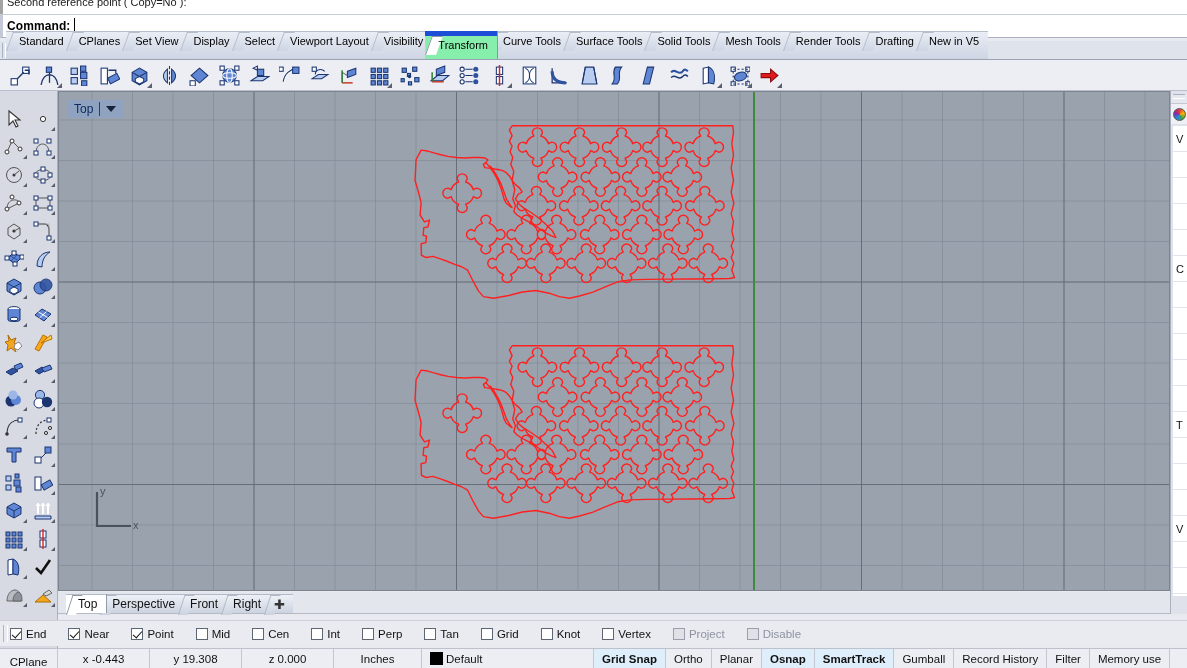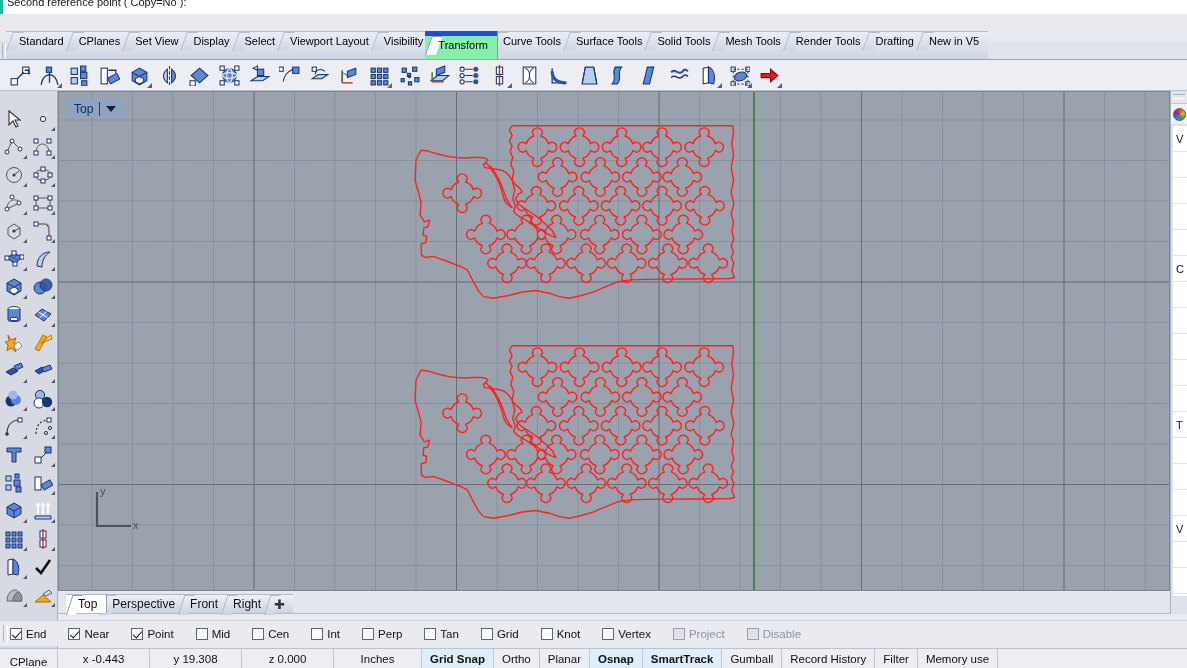--- a/index.html
+++ b/index.html
@@ -10,21 +10,21 @@
     font-family: "Liberation Sans", sans-serif;
     font-size: 11px;
     background: #eef0f4;
   }
   #app { position: relative; width: 1187px; height: 668px; background: #e8eaef; }
 
   
   .cmd-history {
     position: absolute; left: 0; top: 0; width: 1187px; height: 14px;
     background: #ffffff; overflow: hidden;
-    border-left: 3px solid #14b8a6;
+    border-left: 3px solid #a3a3a3;
   }
   .cmd-history-line {
     font-size: 11px; color: #202020; white-space: nowrap;
     padding-left: 4px; position: relative; top: -4px;
   }
   .cmd-line {
     position: absolute; left: 0; top: 14px; width: 1187px; height: 24px;
     background: #ffffff; border-top: 1px solid #c8ccd6;
     border-bottom: 1px solid #a9b0bf;
     border-left: 3px solid #c3c9d6;
@@ -242,20 +242,26 @@
 </style>
 </head>
 <body>
 
 <div id="app">
 
   <div class="cmd-history">
     <div class="cmd-history-line">Second reference point ( Copy=No ):</div>
   </div>
 
+  <div class="cmd-line">
+    <span class="cmd-label">Command:</span>
+    <div class="cmd-input-zone">
+      <div class="caret"></div>
+    </div>
+  </div>
 
   <div class="tabstrip" id="tabstrip">
       <div class="tab"><span>Standard</span></div>
       <div class="tab"><span>CPlanes</span></div>
       <div class="tab"><span>Set View</span></div>
       <div class="tab"><span>Display</span></div>
       <div class="tab"><span>Select</span></div>
       <div class="tab"><span>Viewport Layout</span></div>
       <div class="tab"><span>Visibility</span></div>
       <div class="tab active"><span>Transform</span></div>
@@ -952,20 +958,24 @@
       </div>
       <div class="sb-cell" style="width: 92px;">
         <span>y 19.308</span>
       </div>
       <div class="sb-cell" style="width: 92px;">
         <span>z 0.000</span>
       </div>
       <div class="sb-cell" style="width: 88px;">
         <span>Inches</span>
       </div>
+      <div class="sb-cell left" style="width: 172px;">
+        <span class="swatch" style="background: rgb(0, 0, 0);"></span>
+        <span>Default</span>
+      </div>
       <div class="sb-cell hl bold">
         <span>Grid Snap</span>
       </div>
       <div class="sb-cell">
         <span>Ortho</span>
       </div>
       <div class="sb-cell">
         <span>Planar</span>
       </div>
       <div class="sb-cell hl bold">

